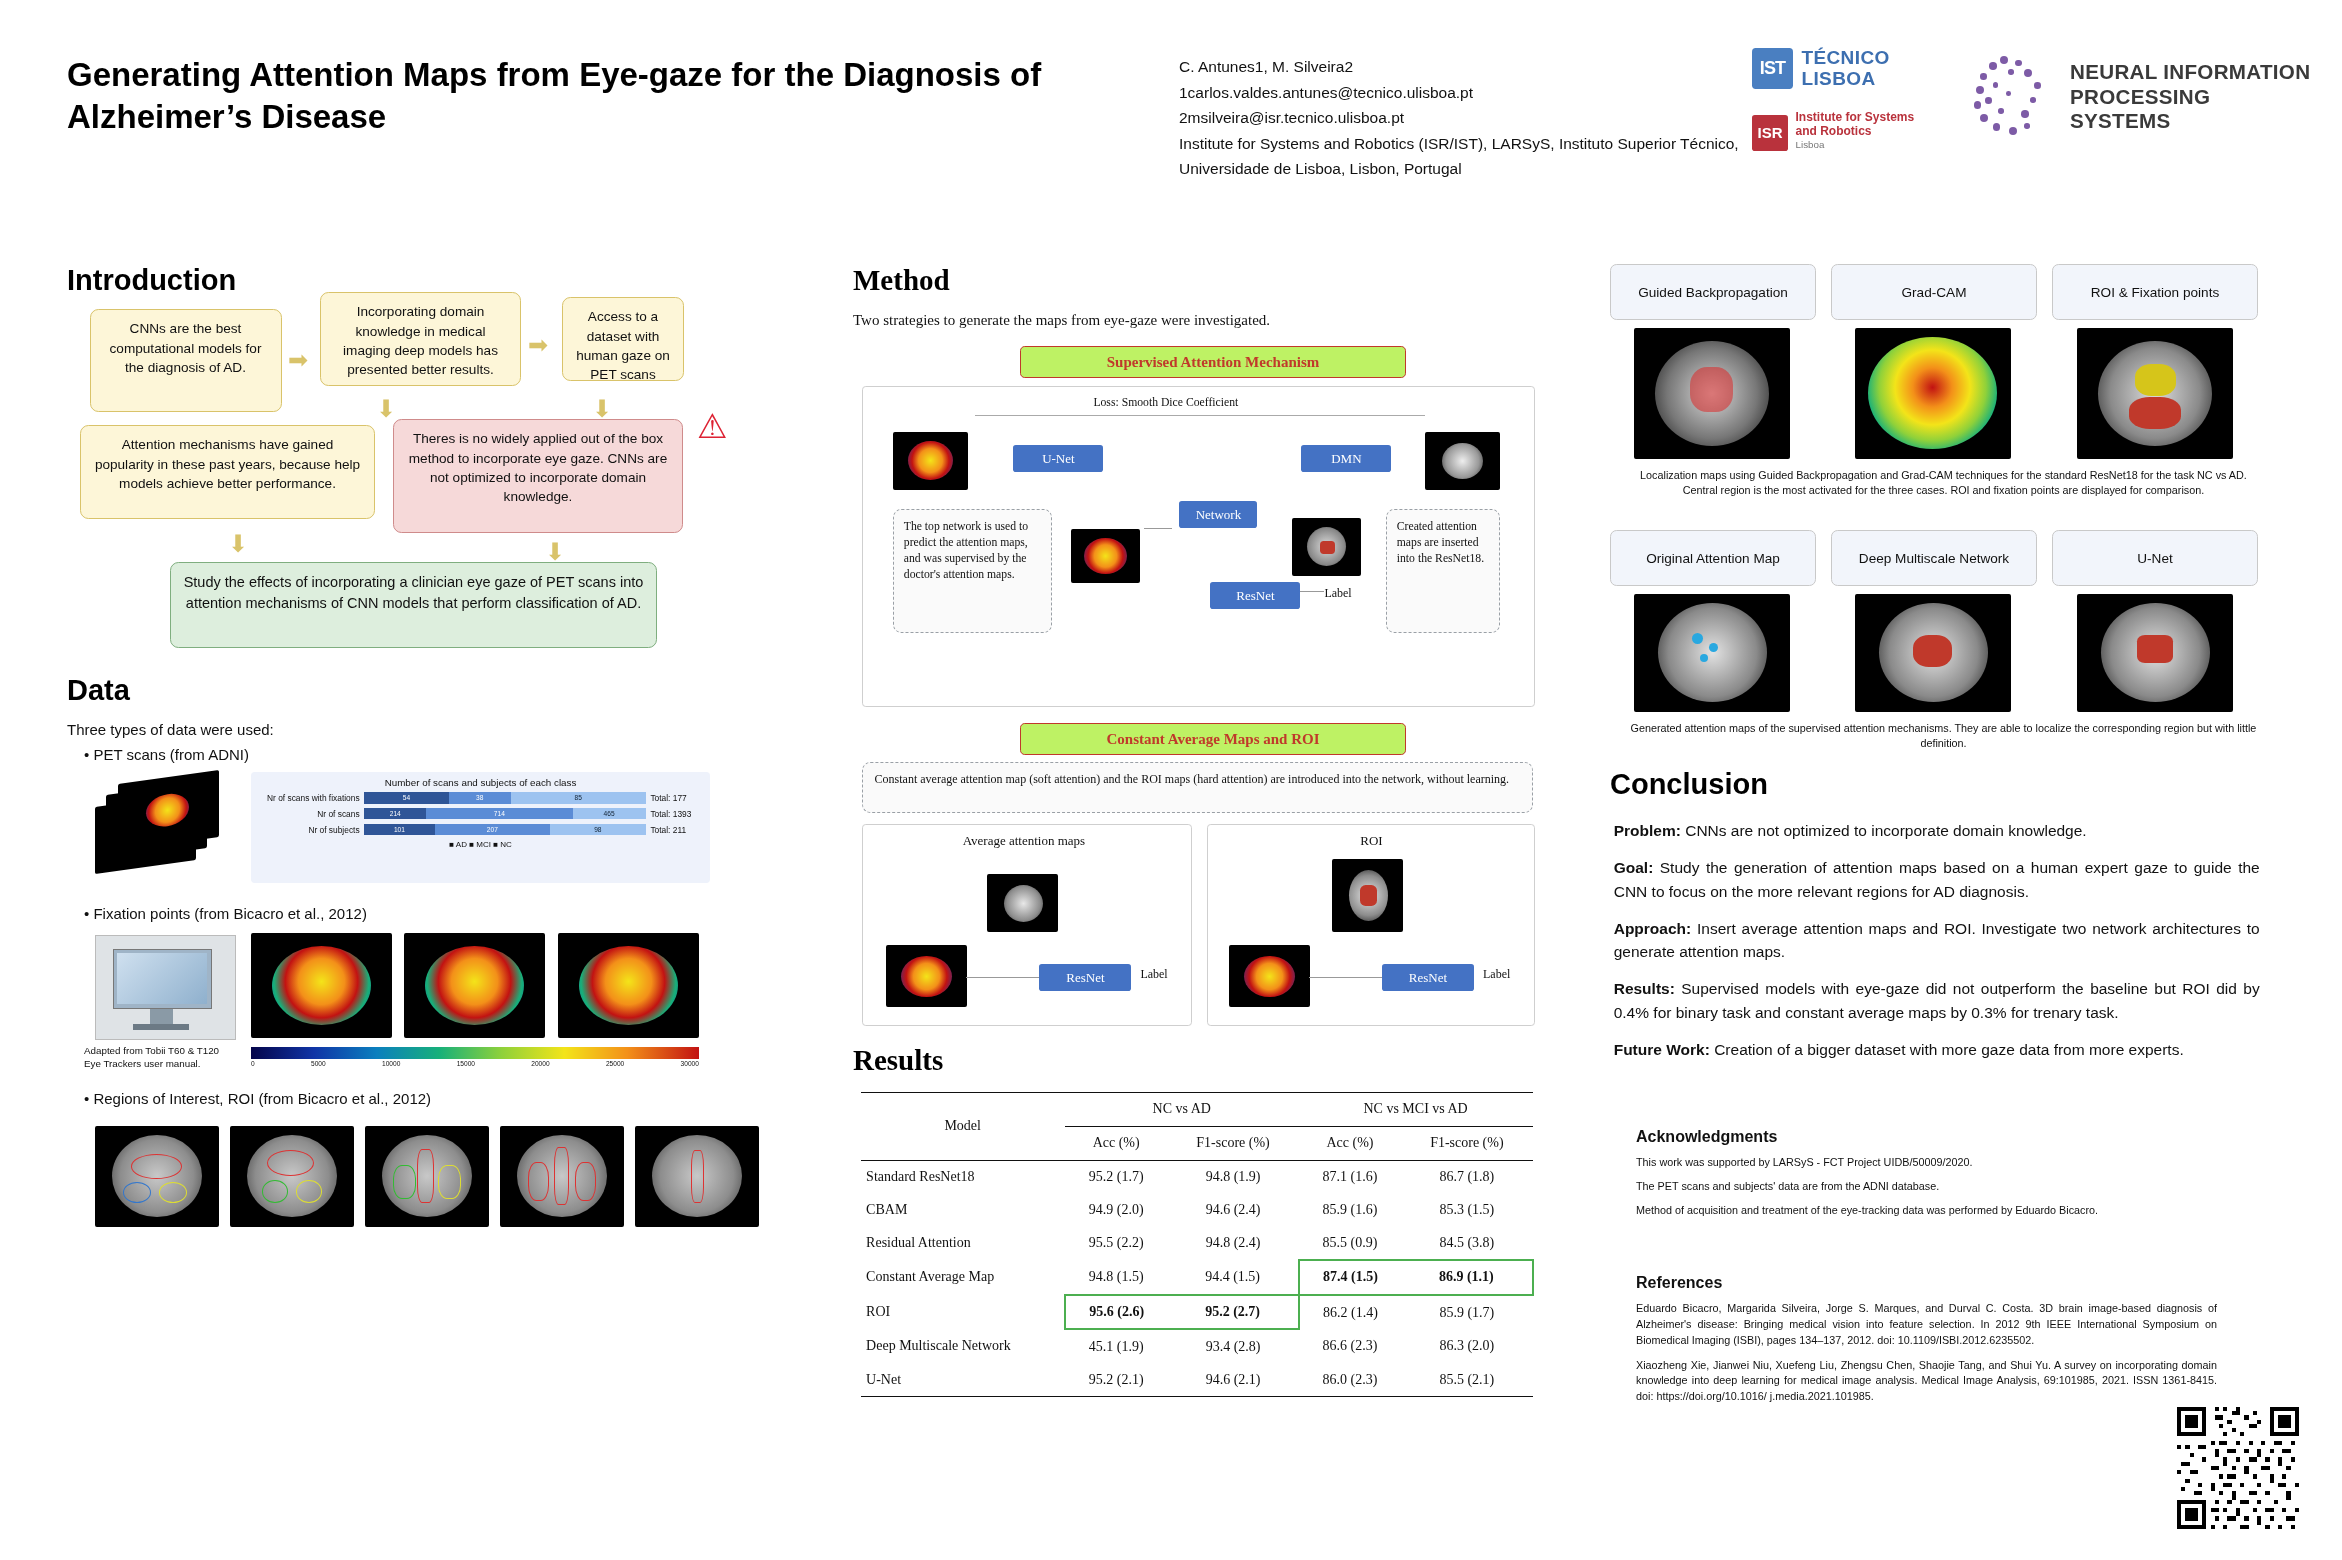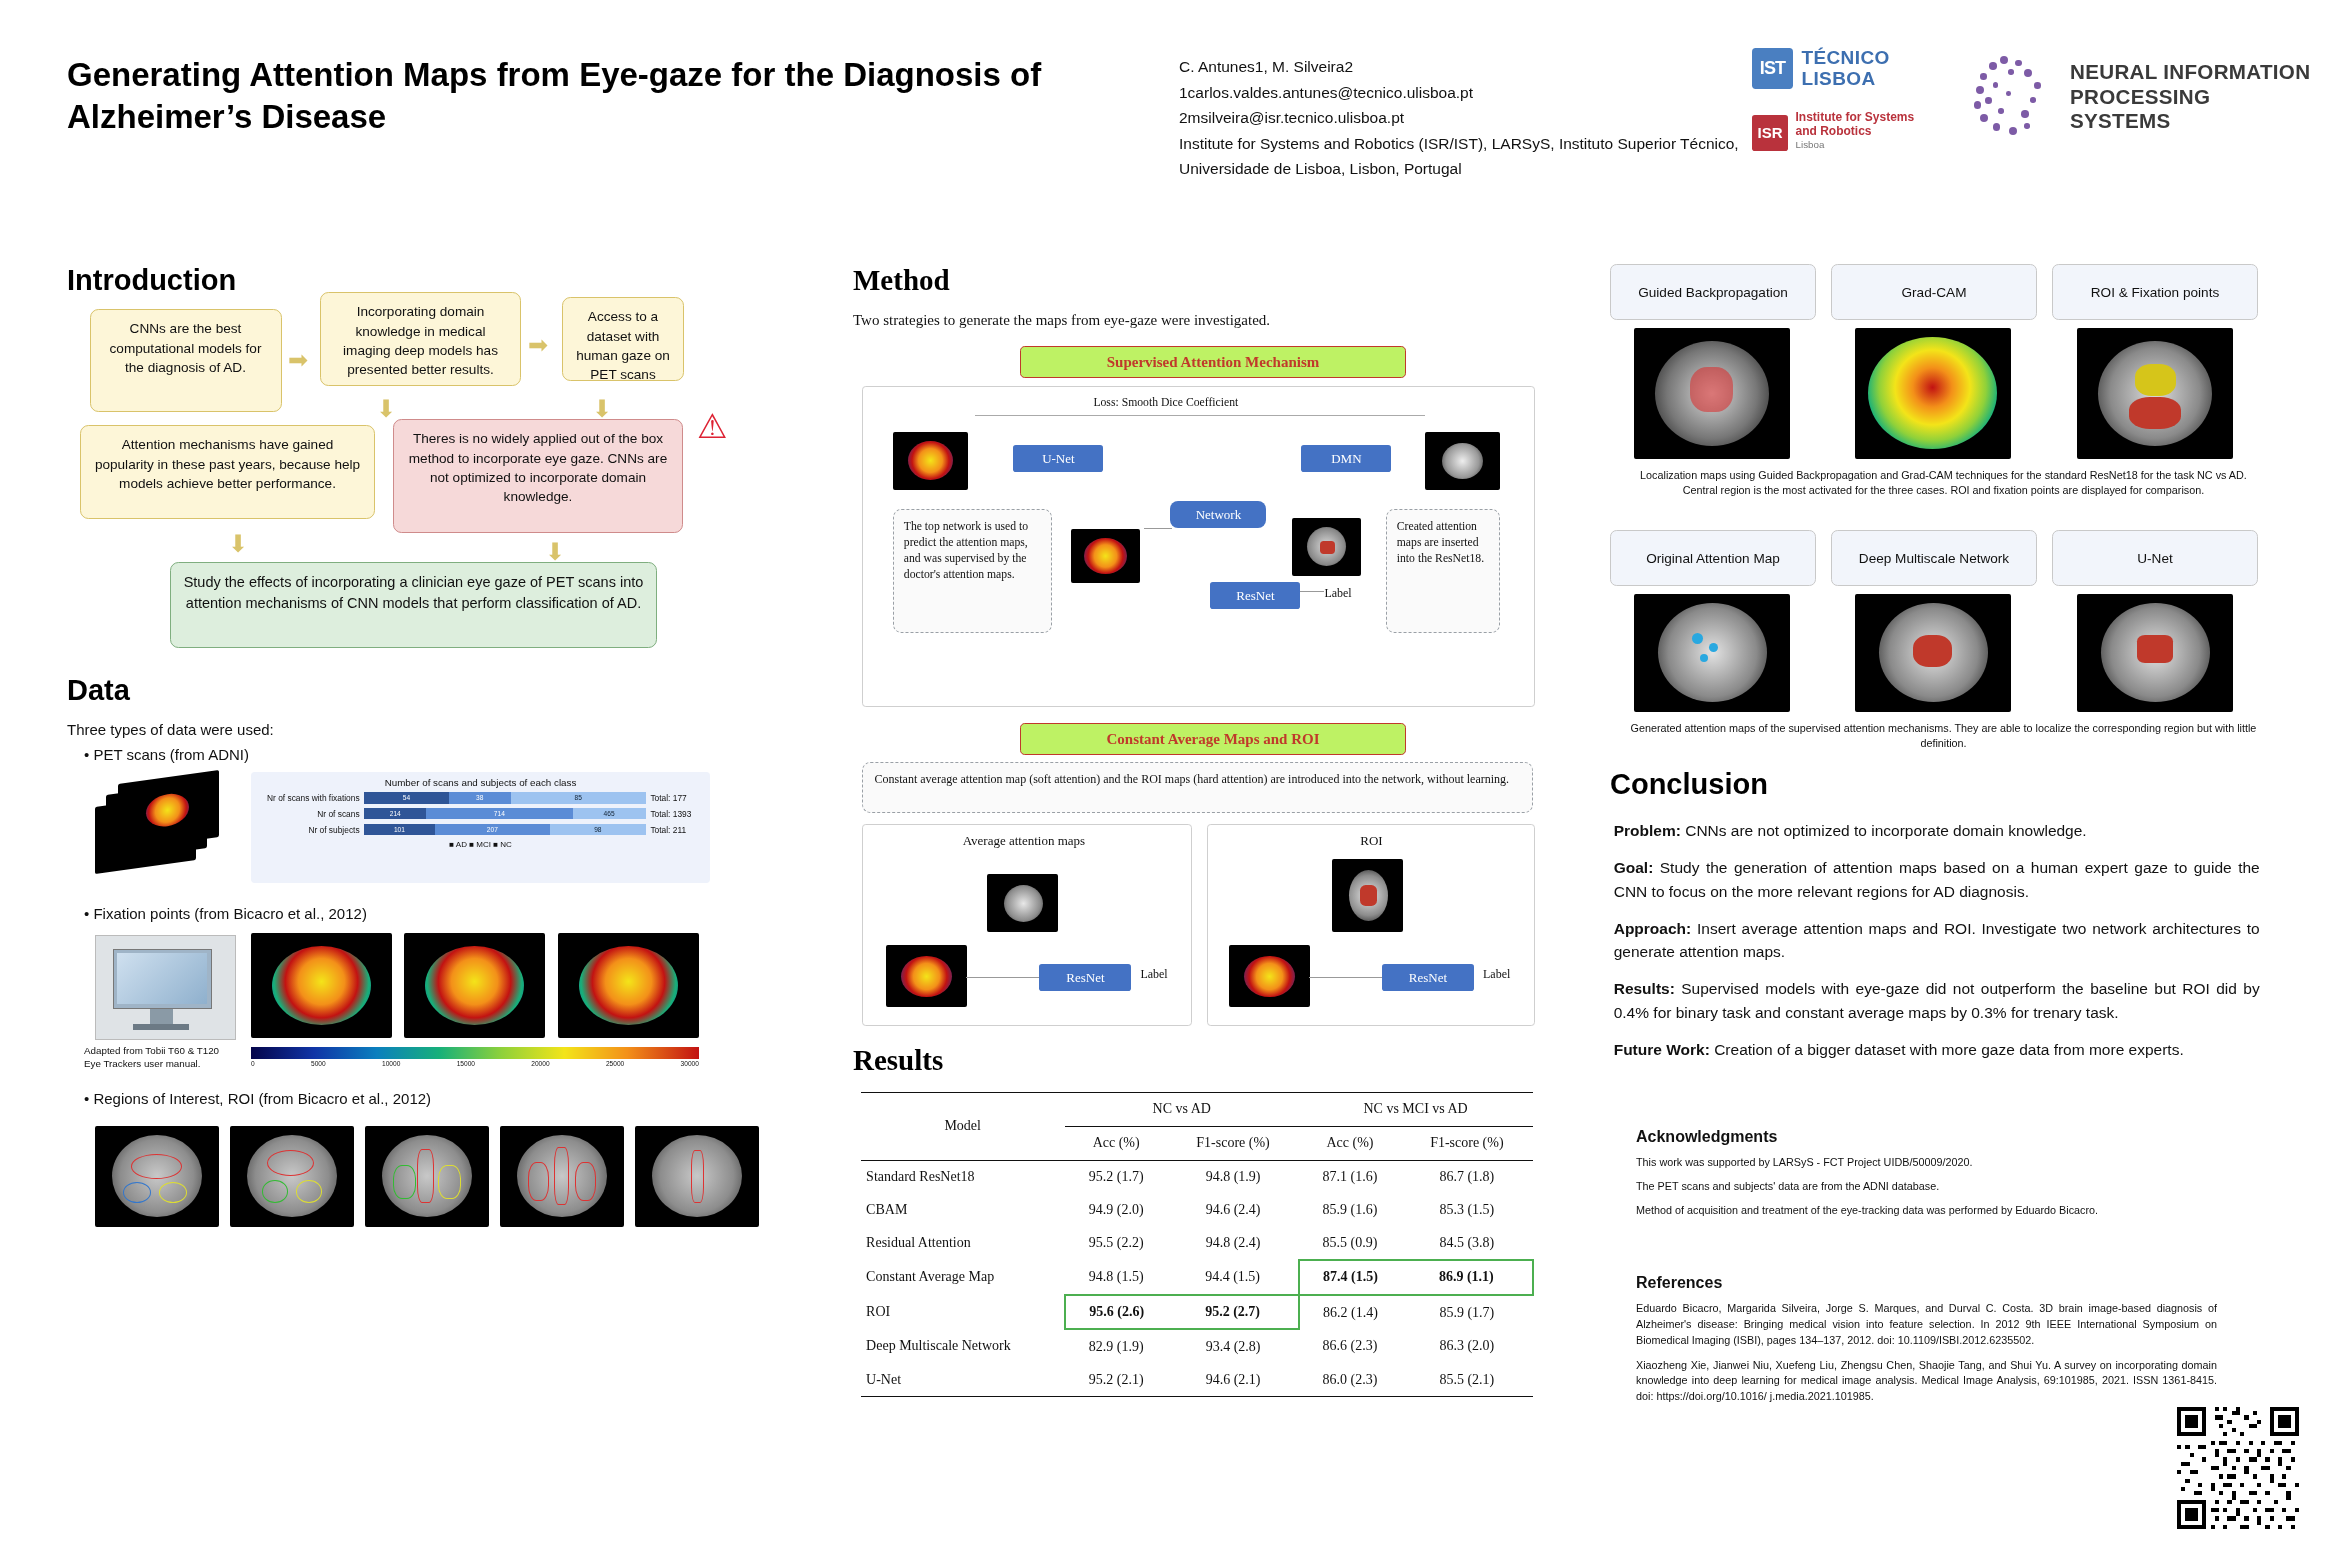--- a/index.html
+++ b/index.html
@@ -336,21 +336,21 @@
         <div class="smalltxt">The top network is used to predict the attention maps, and was supervised by the doctor's attention maps.</div>
       </div>
 
       <div class="dashbox" style="position:absolute;left:523px;top:122px;width:114px;height:124px;padding:9.4px;box-sizing:border-box;">
         <div class="smalltxt">Created attention maps are inserted into the ResNet18.</div>
       </div>
 
       <div class="brainimg" style="position:absolute;left:208px;top:142px;width:69px;height:54px;">
         <div class="pet" style="left:13px;top:9.4px;width:43px;height:36px;background:radial-gradient(circle,#f3e419 0%,#f39019 40%,#c21212 62%,#1034a6 100%);"></div>
       </div>
-      <div class="bluebtn" style="position:absolute;left:307px;top:114px;width:96px;border-radius:8px;">Network</div>
+      <div class="bluebtn" style="position:absolute;left:316px;top:114px;width:78px;">Network</div>
       <div class="bluebtn" style="position:absolute;left:347px;top:195px;width:90px;">ResNet</div>
       <div class="brainimg" style="position:absolute;left:429px;top:131px;width:69px;height:58px;">
         <div class="pet" style="left:15px;top:9.4px;width:39px;height:39px;background:radial-gradient(circle,#ddd 0%,#888 65%,#222 100%);"></div>
         <div style="position:absolute;left:28px;top:22.5px;width:15px;height:13px;background:#c0392b;border-radius:3.7px;"></div>
       </div>
       <div style="position:absolute;left:461px;top:199px;font-size:12px;">Label</div>
       <div style="position:absolute;left:281px;top:141px;width:28px;height:0.9px;background:#999;"></div>
       <div style="position:absolute;left:437px;top:204px;width:24px;height:0.9px;background:#999;"></div>
     </div>
 
@@ -435,21 +435,21 @@
           </tr>
           <tr>
             <td class="model">ROI</td>
             <td style="font-weight:bold;border:2.3px solid #4caf50;border-right:none;border-radius:20.6px 0 0 20.6px;">95.6 (2.6)</td>
             <td style="font-weight:bold;border:2.3px solid #4caf50;border-left:none;border-radius:0 20.6px 20.6px 0;">95.2 (2.7)</td>
             <td>86.2 (1.4)</td>
             <td>85.9 (1.7)</td>
           </tr>
           <tr>
             <td class="model" style="line-height:1.2;">Deep Multiscale Network</td>
-            <td>82.9 (1.9)</td>
+            <td>45.1 (1.9)</td>
             <td>93.4 (2.8)</td>
             <td>86.6 (2.3)</td>
             <td>86.3 (2.0)</td>
           </tr>
           <tr>
             <td class="model" style="border-bottom:1.4px solid #111;">U-Net</td>
             <td style="border-bottom:1.4px solid #111;">95.2 (2.1)</td>
             <td style="border-bottom:1.4px solid #111;">94.6 (2.1)</td>
             <td style="border-bottom:1.4px solid #111;">86.0 (2.3)</td>
             <td style="border-bottom:1.4px solid #111;">85.5 (2.1)</td>

